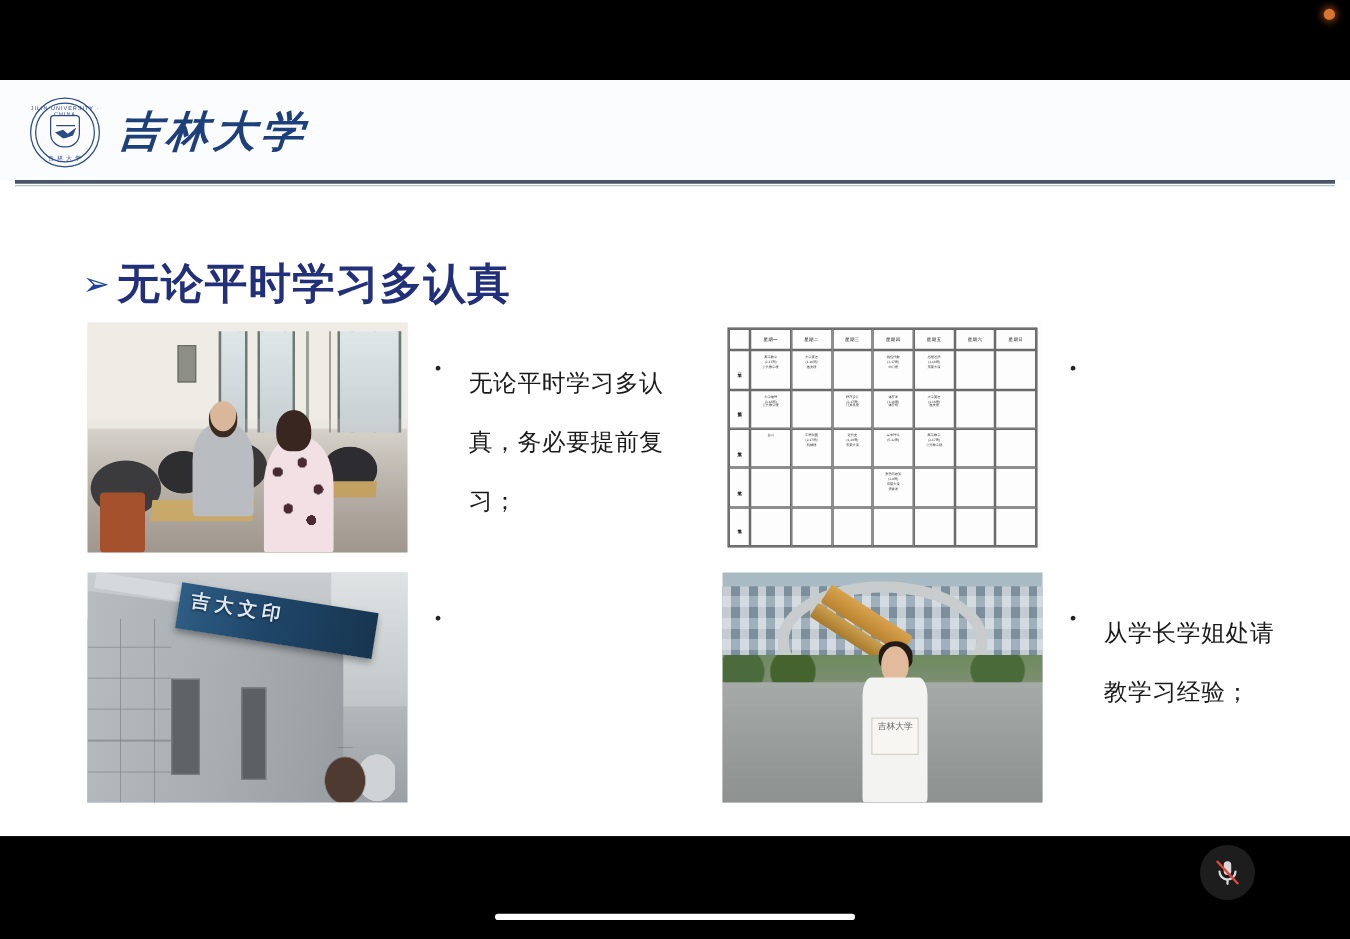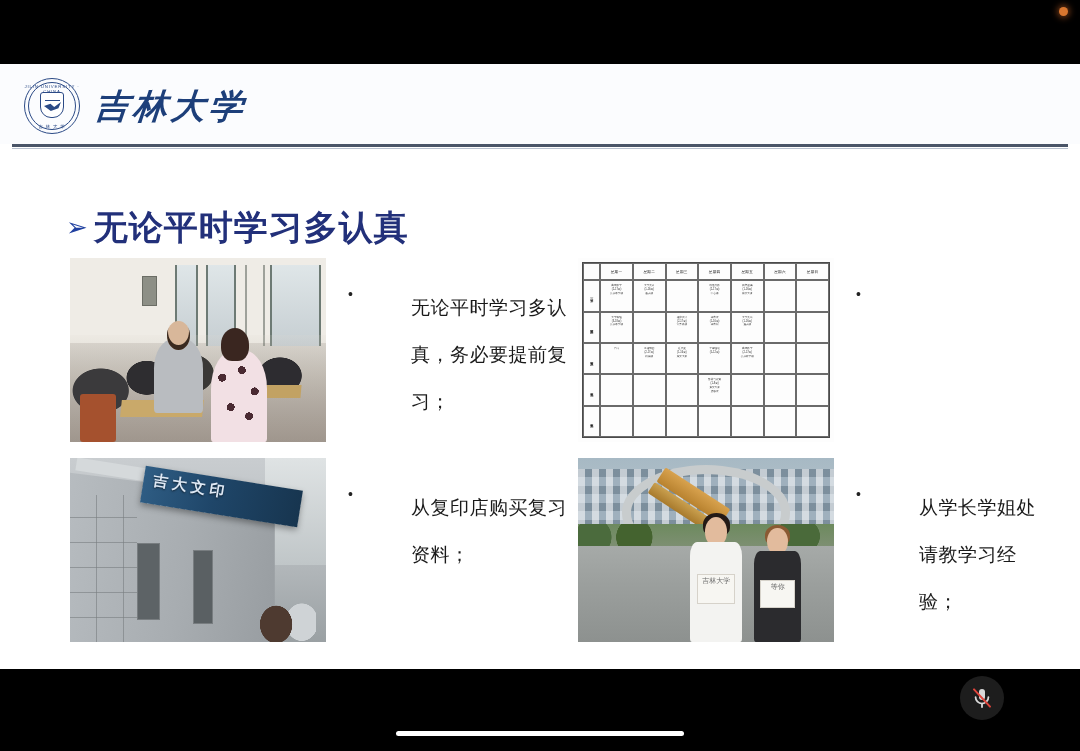--- a/index.html
+++ b/index.html
@@ -197,21 +197,20 @@
     margin-right: 22px;
     flex: 0 0 auto;
   }
   .bullet-text {
     font-size: 19px;
     line-height: 47px;
     color: #1a1a1a;
     letter-spacing: 0.5px;
     max-width: 190px;
     font-family: "DejaVu Sans", "Liberation Sans", sans-serif;
-    margin-left: 36px;
   }
   .cell.right .bullet-text { max-width: 200px; }
 
   
   .ph-classroom { background: linear-gradient(#e8e6e1 0%, #dedbd4 38%, #a9a199 100%); }
   .ph-classroom .wall { position:absolute; left:0; top:0; width:100%; height:46%; background:#efece6; }
   .ph-classroom .win {
     position:absolute; top:4%; height:44%;
     background: linear-gradient(180deg,#dfe6e8,#c6ced2);
     border-left:2px solid #6d7a74; border-right:2px solid #6d7a74;
@@ -567,48 +566,39 @@
             <div class="eave"></div>
             <div class="signband">
               <span class="signtext">吉大文印</span>
             </div>
             <div class="door1"></div>
             <div class="door2"></div>
             <div class="people"></div>
           </div>
           <div class="bullet-block">
             <span class="bullet-dot">•</span>
-            <span class="bullet-text">从复印店购买复习资料；</span>
           </div>
         </div>
 
         <div class="cell right">
           <div class="photo ph-students">
             <div class="bld"></div>
             <div class="arc"></div>
             <div class="beam"></div>
             <div class="beam2"></div>
             <div class="trees"></div>
             <div class="ground"></div>
             <div class="person p2">
               <div class="hair"></div>
                 <div class="head"></div>
                 <div class="body"></div>
               <div class="sign">
                   <span>吉林大学</span>
                 </div>
             </div>
-            <div class="person p3">
-              <div class="hair"></div>
-                <div class="head"></div>
-                <div class="body"></div>
-              <div class="sign">
-                  <span>等你</span>
-                </div>
-            </div>
           </div>
           <div class="bullet-block">
             <span class="bullet-dot">•</span>
             <span class="bullet-text">从学长学姐处请教学习经验；</span>
           </div>
         </div>
       </div>
     </div>
 
   </div>

